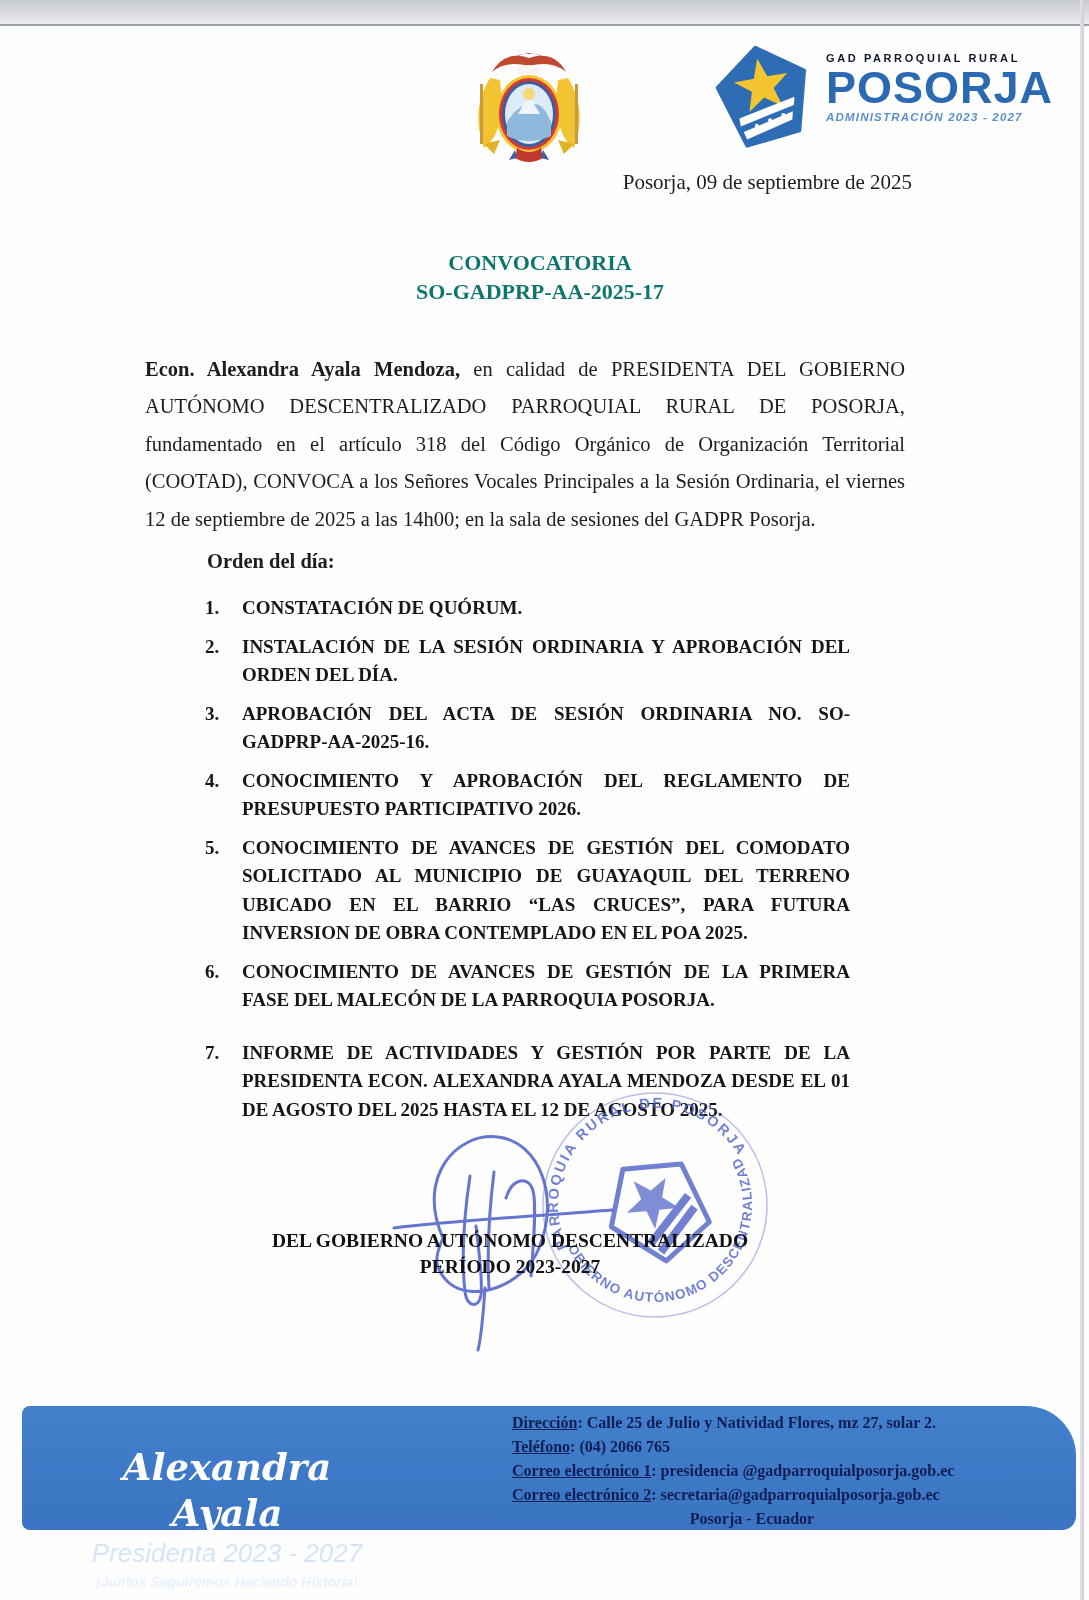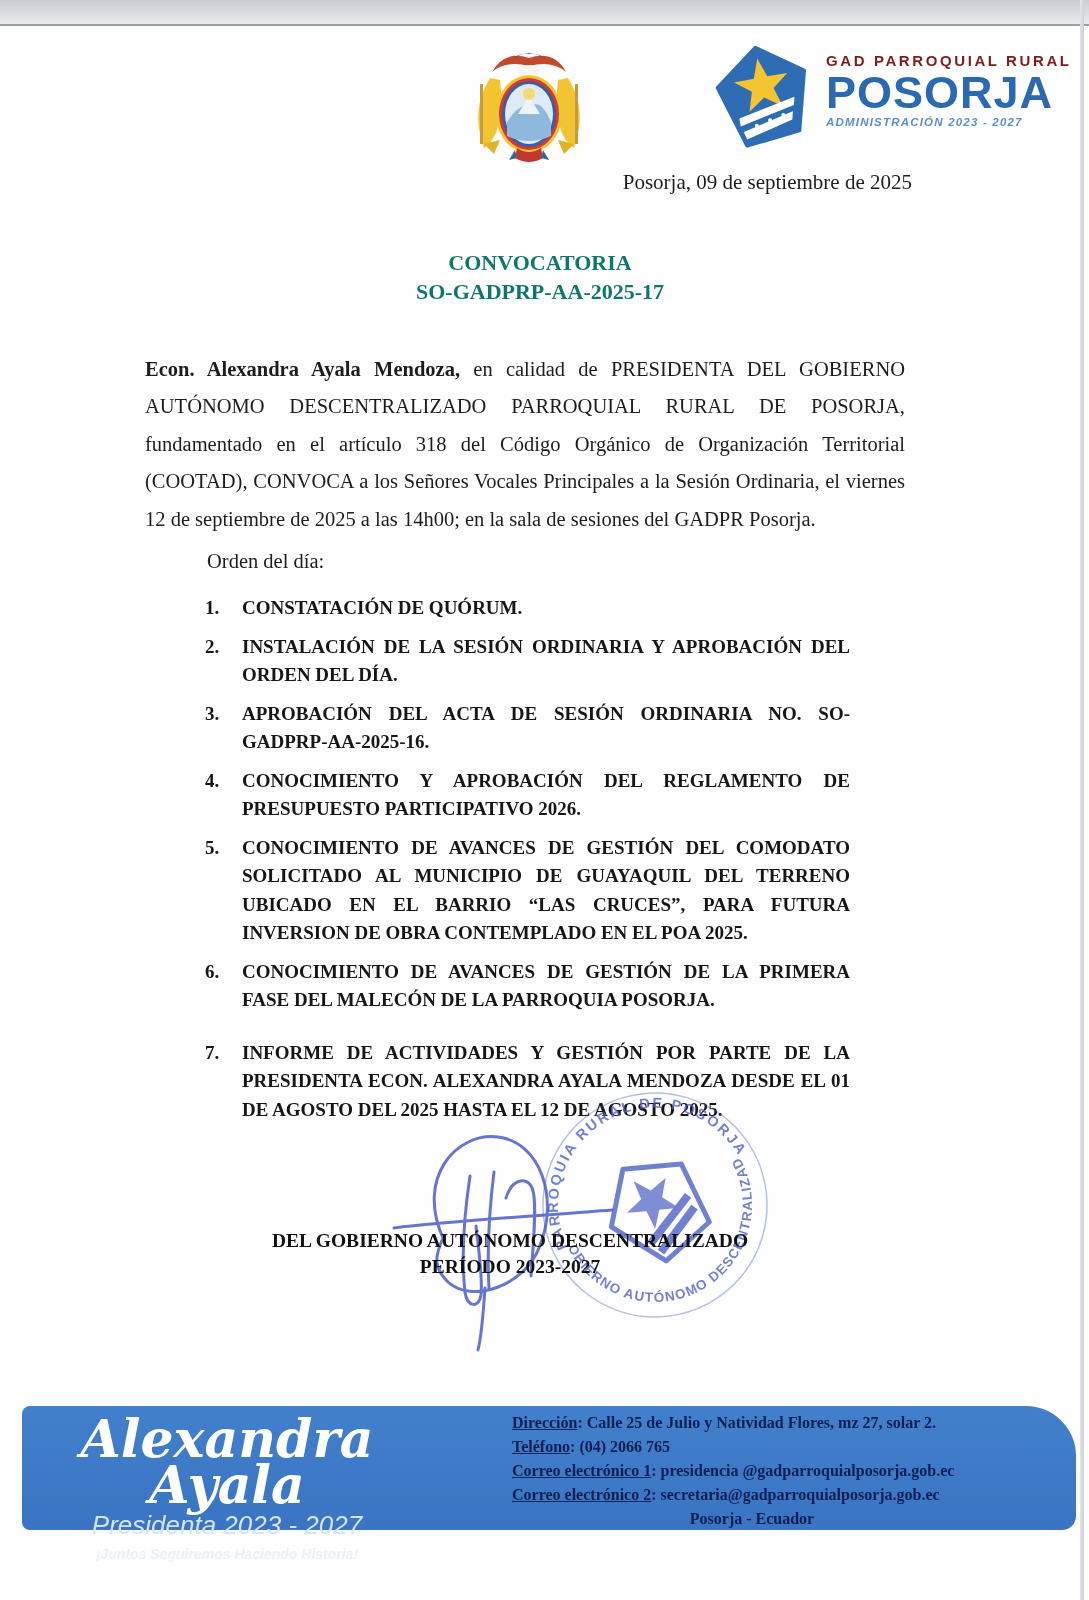--- a/index.html
+++ b/index.html
@@ -8,47 +8,47 @@
   
   .scan-top{position:absolute;left:0;top:0;width:100%;height:24px;
             background:linear-gradient(#c9ccd2,#e9ebee);border-bottom:2px solid #9aa0a8;}
   .scan-right{position:absolute;top:0;bottom:0;left:1080px;width:4px;
               background:linear-gradient(90deg,#e3e4e9,#cfd0d7);}
   
   .coat{position:absolute;left:460px;top:44px;width:138px;height:124px;}
   .logo{position:absolute;left:714px;top:44px;width:300px;height:110px;}
   .logo-shield{position:absolute;left:0;top:0;width:100px;height:106px;}
   .logo-text{position:absolute;left:112px;top:8px;width:190px;font-family:"Liberation Sans",sans-serif;color:#2e6db4;}
-  .logo-line1{font-size:15px;font-weight:bold;letter-spacing:2.6px;white-space:nowrap;color:#7f1d1d;}
+  .logo-line1{font-size:11px;font-weight:bold;letter-spacing:2.6px;white-space:nowrap;color:#0f172a;}
   .logo-name{font-size:45px;font-weight:bold;letter-spacing:1px;line-height:47px;color:#2b6ab2;}
   .logo-line2{font-size:11.5px;font-weight:bold;font-style:italic;letter-spacing:1.2px;white-space:nowrap;color:#5a8fcb;}
   
   .date{position:absolute;left:400px;top:170px;width:512px;text-align:right;font-size:21px;}
   .title{position:absolute;left:160px;top:248px;width:760px;text-align:center;font-weight:bold;font-size:22px;line-height:29px;color:#0f766e;}
   
   .intro{position:absolute;left:145px;top:330px;width:760px;font-size:20.5px;line-height:37.5px;text-align:justify;}
   .intro .b{font-weight:bold;}
   
-  .agenda-heading{position:absolute;left:207px;top:550px;font-weight:normal;font-size:20.5px;}
+  .agenda-heading{position:absolute;left:207px;top:550px;font-weight:bold;font-size:20.5px;}
   .agenda{position:absolute;left:205px;top:594px;width:645px;margin:0;padding:0;list-style:none;}
   .agenda li{position:relative;margin:0 0 10px 0;font-weight:bold;font-size:19px;line-height:28.5px;color:#161616;}
   .agenda li .num{position:absolute;left:0;top:0;}
   .agenda li .txt{margin-left:37px;width:608px;text-align:justify;}
   .agenda li.gap-before{margin-top:24px;}
   
   .stamp{position:absolute;left:533px;top:1083px;width:244px;height:244px;opacity:.78;}
   .signature{position:absolute;left:388px;top:1116px;width:230px;height:240px;opacity:.85;}
   
   .sig-block{position:absolute;left:230px;top:1228px;width:560px;text-align:center;
              font-weight:bold;font-size:19.5px;line-height:25.5px;color:#111;}
   
   .band{position:absolute;left:22px;top:1406px;width:1054px;height:124px;
         background:linear-gradient(#4280cc,#3a74c2);border-radius:8px 50px 14px 8px;}
   .band-left{position:absolute;left:40px;top:10px;width:330px;text-align:center;color:#fff;}
-  .band-name{font-family:"DejaVu Serif",serif;font-style:italic;font-weight:bold;font-size:52px;line-height:46px;}
+  .band-name{font-family:"DejaVu Serif",serif;font-style:italic;font-weight:bold;font-size:37px;line-height:46px;margin-top:28px;}
   .band-role{font-family:"Liberation Sans",sans-serif;font-style:italic;font-size:26px;color:#d5e4f6;margin-top:2px;}
   .band-tag{font-family:"Liberation Sans",sans-serif;font-style:italic;font-weight:bold;font-size:14px;color:rgba(228,240,253,.85);margin-top:5px;}
   .band-contact{position:absolute;left:490px;top:5px;width:480px;
                 font-weight:bold;font-size:16px;line-height:24px;color:#0f1e55;}
   .band-contact .lbl{text-decoration:underline;}
   .band-loc{text-align:center;}
 </style>
 </head>
 <body>
 

